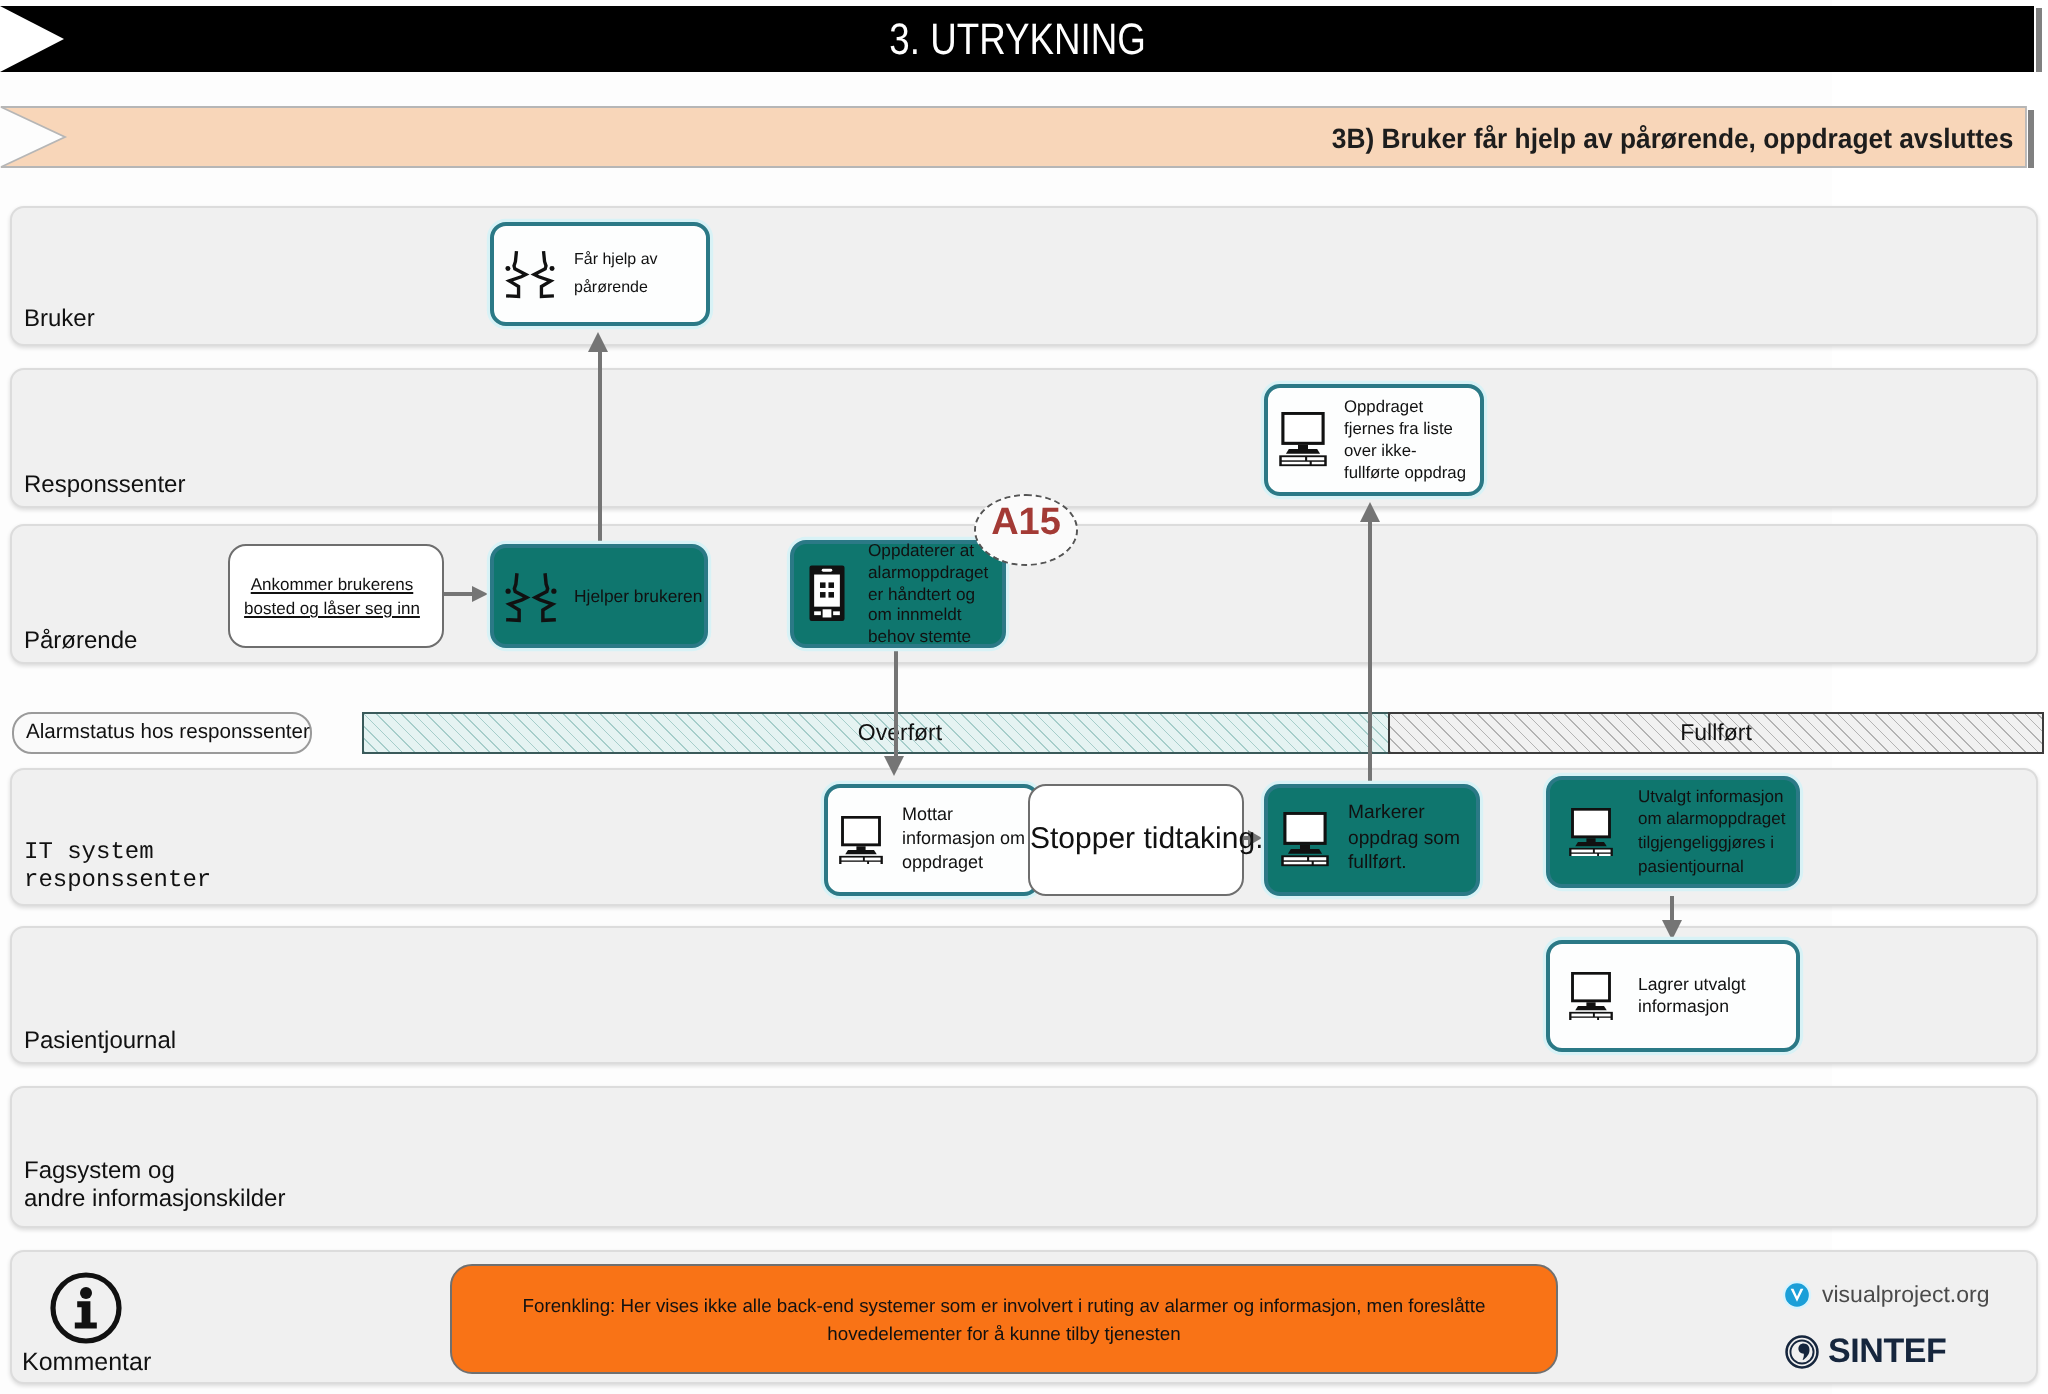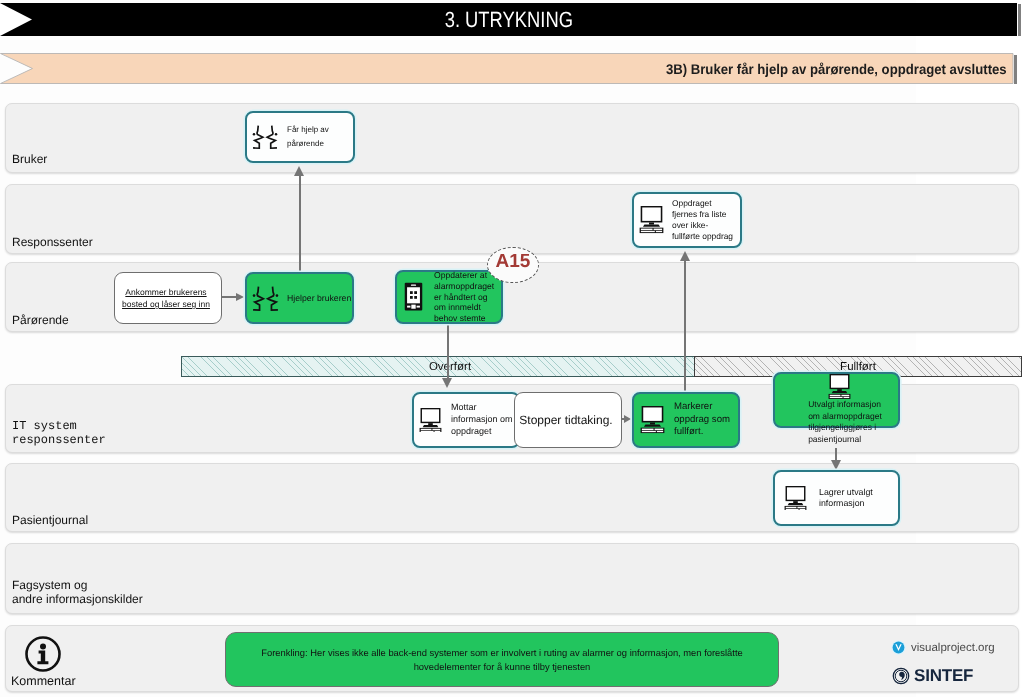--- a/index.html
+++ b/index.html
@@ -45,39 +45,39 @@
   .hatch-teal{background:
     repeating-linear-gradient(45deg, rgba(150,196,192,.8) 0 0.55px, rgba(0,0,0,0) 0.55px 4.4px), #e5f3f2; margin-left: 25px;}
   .hatch-grey{background:
     repeating-linear-gradient(45deg, rgba(168,168,168,.85) 0 0.55px, rgba(0,0,0,0) 0.55px 4.4px), #f1f1f1;}
 
   
   .node{position:absolute;box-sizing:border-box;border-radius:8px;
      display:flex;align-items:center;padding:0 4px;}
   .node.teal-white{border:2.4px solid #2b7986;background:#fdfefe;
      box-shadow:0 0 0 1.6px #d8f2f6;}
-  .node.teal-blue{border:2.4px solid #2b7986;background:#22c55e;
+  .node.teal-blue{border:2.4px solid #2b7986;background:#0f766e;
      box-shadow:0 0 0 1.6px #d8f2f6;align-items:center;}
   .node.grey-white{border:1.6px solid #6e6e6e;background:#fff;border-radius:9px;}
   .node .ico{flex:0 0 auto;display:flex;align-items:center;justify-content:center;}
   .node .txt{color:#111;white-space:pre;}
 
   
   .conn{position:absolute;background:#757575;}
   .arrowhead{position:absolute;width:0;height:0;}
 
   
   .callout{position:absolute;border:1.1px dashed #555;border-radius:50%;
      background:#fbfbfb;display:flex;align-items:center;justify-content:center;
      color:#a33a35;font-weight:bold;}
 
   
   .footbar{position:absolute;left:5px;box-sizing:border-box;background:#f0f0f0;
      border:1px solid #dcdcdc;border-radius:7px;box-shadow:0 1px 2px rgba(0,0,0,.14);}
-  .commentbox{position:absolute;box-sizing:border-box;background:#22c55e;
+  .commentbox{position:absolute;box-sizing:border-box;background:#f97316;
      border:1.5px solid #707070;border-radius:11px;
      display:flex;align-items:center;justify-content:center;text-align:center;
      font-size:9.4px;color:#111;line-height:14px;white-space:pre;}
 </style>
 </head>
 <body>
 
 <div id="root">
 
   <div class="hdr">
@@ -112,20 +112,23 @@
 responssenter</div>
   </div>
   <div class="lane" style="top:463px;height:69px;">
     <div class="lane-label" style="bottom:4px;">Pasientjournal</div>
   </div>
   <div class="lane" style="top:543px;height:71px;">
     <div class="lane-label" style="bottom:7px;">Fagsystem og
 andre informasjonskilder</div>
   </div>
 
+  <div class="statuspill" style="left:6px;top:356px;width:150px;height:21px;">
+    <span>Alarmstatus hos responssenter</span>
+  </div>
   <div class="statseg hatch-teal" style="left:156px;top:356px;width:538px;height:21px;">
     <span>Overført</span>
   </div>
   <div class="statseg hatch-grey" style="left:694px;top:356px;width:328px;height:21px;">
     <span>Fullført</span>
   </div>
 
   <div class="conn" style="left:299px;top:170px;width:1.6px;height:102px;"></div>
   <div class="arrowhead" style="left:294.3px;top:166px;border-left:5.5px solid transparent;border-right:5.5px solid transparent;border-bottom:10px solid #757575;"></div>
 
@@ -230,41 +233,41 @@
           <rect x="14.0" y="21.7" width="8.2" height="1.5" fill="#fff"></rect>
           <rect x="1.8" y="23.9" width="13.4" height="1.2" fill="#fff"></rect>
           <rect x="16.2" y="23.9" width="6.0" height="1.2" fill="#fff"></rect>
         </svg>
       </div>
     <div class="txt" style="font-size:9.0px;line-height:11.8px;margin-left:9px;">Mottar
 informasjon om
 oppdraget</div>
   </div>
   <div class="node grey-white" style="left:514px;top:392px;width:108px;height:56px;padding-left:0px;">
-    <div class="txt" style="font-size:12px;line-height:12.0px;text-align:center;width:100%;">Stopper tidtaking.</div>
+    <div class="txt" style="font-size:15px;line-height:12.0px;text-align:center;width:100%;">Stopper tidtaking.</div>
   </div>
   <div class="node teal-blue" style="left:632px;top:392px;width:108px;height:56px;padding-left:6px;">
     <div class="ico">
         <svg width="25" height="27.0833" viewBox="0 0 24 26">
           <rect x="1.6" y="0.0" width="20.8" height="15.8" fill="#111"></rect>
           <rect x="3.1" y="1.4" width="17.8" height="12.9" fill="#fff"></rect>
           <rect x="9.6" y="15.8" width="4.8" height="2.0" fill="#111"></rect>
           <path d="M5.2 17.8 h13.6 l1.4 2.2 h-16.4 z" fill="#111"></path>
           <rect x="0.6" y="20.8" width="22.8" height="5.2" fill="#111"></rect>
           <rect x="1.8" y="21.7" width="11.2" height="1.5" fill="#fff"></rect>
           <rect x="14.0" y="21.7" width="8.2" height="1.5" fill="#fff"></rect>
           <rect x="1.8" y="23.9" width="13.4" height="1.2" fill="#fff"></rect>
           <rect x="16.2" y="23.9" width="6.0" height="1.2" fill="#fff"></rect>
         </svg>
       </div>
     <div class="txt" style="font-size:9.6px;line-height:12.6px;margin-left:9px;">Markerer
 oppdrag som
 fullført.</div>
   </div>
-  <div class="node teal-blue" style="left:773px;top:372px;width:127px;height:56px;padding-left:9px;flex-direction:column;">
+  <div class="node teal-blue" style="left:773px;top:388px;width:127px;height:56px;padding-left:9px;">
     <div class="ico">
         <svg width="23" height="24.9167" viewBox="0 0 24 26">
           <rect x="1.6" y="0.0" width="20.8" height="15.8" fill="#111"></rect>
           <rect x="3.1" y="1.4" width="17.8" height="12.9" fill="#fff"></rect>
           <rect x="9.6" y="15.8" width="4.8" height="2.0" fill="#111"></rect>
           <path d="M5.2 17.8 h13.6 l1.4 2.2 h-16.4 z" fill="#111"></path>
           <rect x="0.6" y="20.8" width="22.8" height="5.2" fill="#111"></rect>
           <rect x="1.8" y="21.7" width="11.2" height="1.5" fill="#fff"></rect>
           <rect x="14.0" y="21.7" width="8.2" height="1.5" fill="#fff"></rect>
           <rect x="1.8" y="23.9" width="13.4" height="1.2" fill="#fff"></rect>

